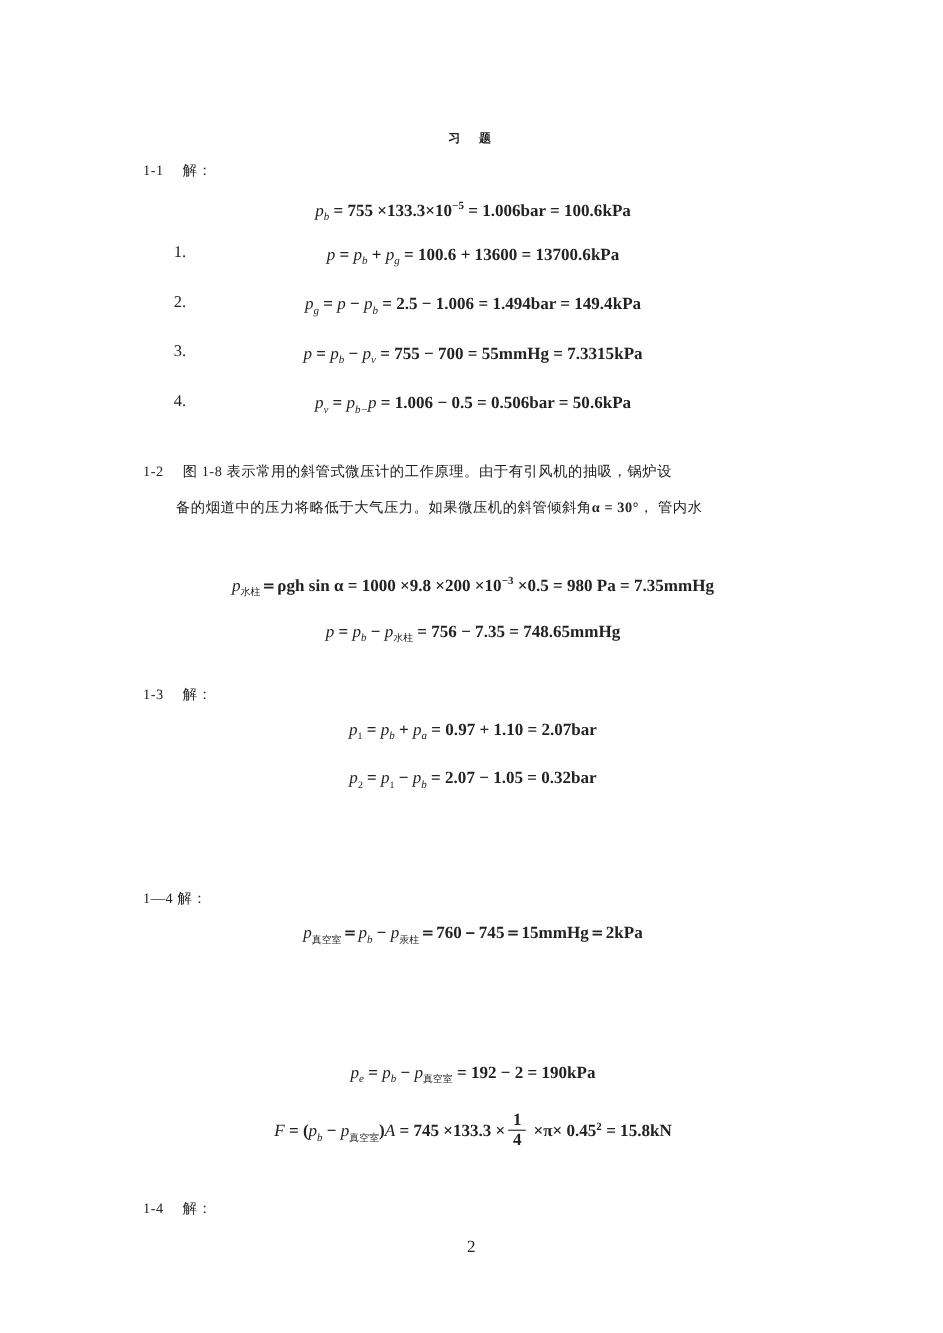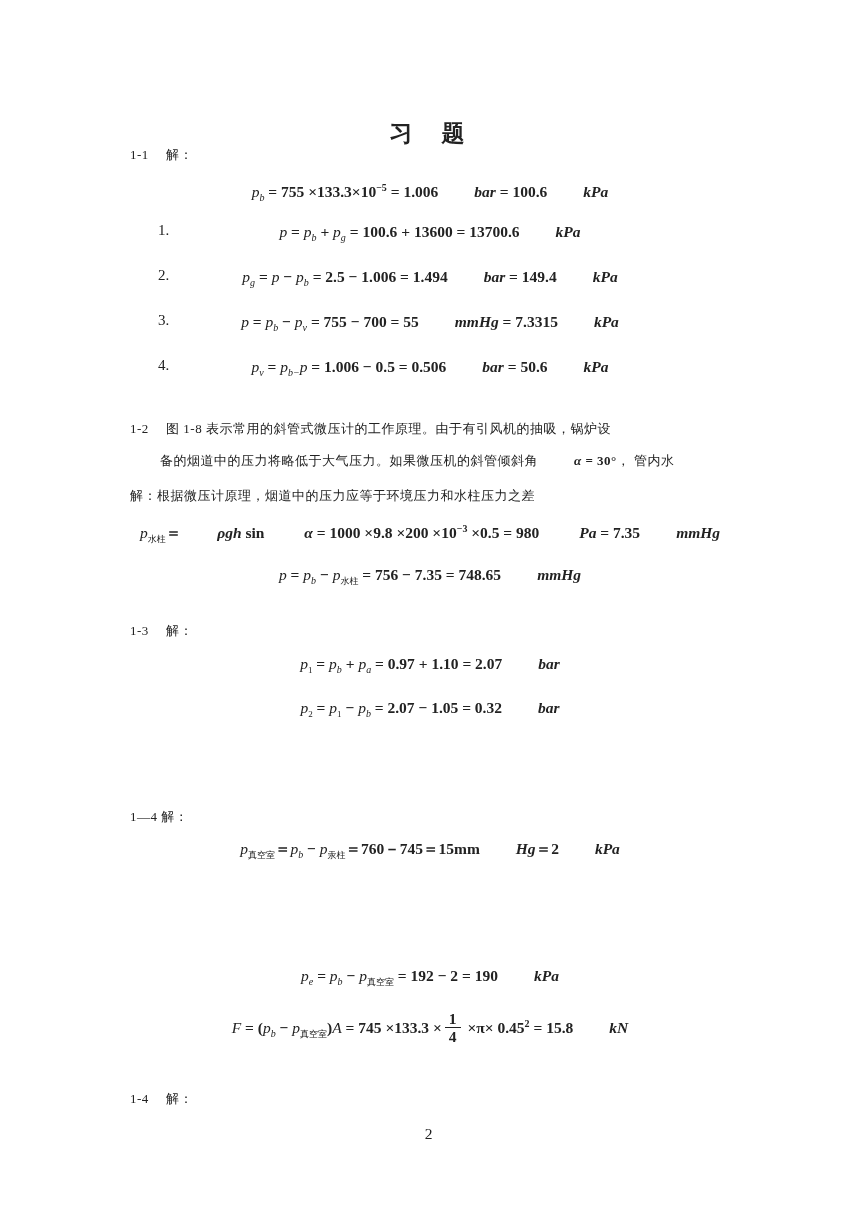--- a/index.html
+++ b/index.html
@@ -6,30 +6,30 @@
   body{
     width:857px;height:1212px;background:#ffffff;position:relative;
     font-family:"Liberation Serif","DejaVu Serif",serif;
     color:#222222;overflow:hidden;
   }
   .page{position:absolute;inset:0;background:#ffffff;}
   .line{position:absolute;font-size:15.5px;line-height:20px;white-space:nowrap;}
   .cn{font-size:13px;letter-spacing:0.5px;}
   .title-line{
     position:absolute;left:0;width:857px;text-align:center;
-    font-size:23px;font-weight:700;letter-spacing:3px;white-space:nowrap;
+    font-size:11px;font-weight:700;letter-spacing:3px;white-space:nowrap;
   }
   .fcenter{left:130px;width:600px;text-align:center;}
   .full-center{left:0;width:857px;text-align:center;}
   .item-no{position:absolute;left:158px;font-size:15px;}
   
   .seg-r{font-weight:400;}
   .seg-i{font-style:italic;}
   .seg-b{font-weight:700;}
-  .seg-bi{font-weight:700;font-style:italic;margin-left:36px;}
+  .seg-bi{font-weight:700;}
   .seg-isub{font-style:italic;font-size:10px;vertical-align:-4px;letter-spacing:0;}
   .seg-rsub{font-size:9px;vertical-align:-4px;letter-spacing:0;}
   .seg-bsup{font-weight:700;font-size:10px;vertical-align:6px;}
   .frac{
     display:inline-flex;flex-direction:column;align-items:center;
     vertical-align:middle;font-weight:700;line-height:1.1;margin:0 3px;
     position:relative;top:-2px;
   }
   .frac .num{border-bottom:1.6px solid #222;padding:0 4px;}
   .frac .den{padding:0 4px;}
@@ -51,21 +51,20 @@
   <div class="line fcenter" style="top:267px"><span class="seg-i">p</span><span class="seg-isub">g</span><span class="seg-b"> = </span><span class="seg-i">p</span><span class="seg-b"> − </span><span class="seg-i">p</span><span class="seg-isub">b</span><span class="seg-b"> = 2.5 − 1.006 = 1.494</span><span class="seg-bi">bar</span><span class="seg-b"> = 149.4</span><span class="seg-bi">kPa</span></div>
 
   <span class="item-no" style="top:312px">3.</span>
   <div class="line fcenter" style="top:312px"><span class="seg-i">p</span><span class="seg-b"> = </span><span class="seg-i">p</span><span class="seg-isub">b</span><span class="seg-b"> − </span><span class="seg-i">p</span><span class="seg-isub">v</span><span class="seg-b"> = 755 − 700 = 55</span><span class="seg-bi">mmHg</span><span class="seg-b"> = 7.3315</span><span class="seg-bi">kPa</span></div>
 
   <span class="item-no" style="top:357px">4.</span>
   <div class="line fcenter" style="top:357px"><span class="seg-i">p</span><span class="seg-isub">v</span><span class="seg-b"> = </span><span class="seg-i">p</span><span class="seg-isub">b−</span><span class="seg-i">p</span><span class="seg-b"> = 1.006 − 0.5 = 0.506</span><span class="seg-bi">bar</span><span class="seg-b"> = 50.6</span><span class="seg-bi">kPa</span></div>
 
   <div class="line cn" style="top:419px;left:130px">1-2　 图 1-8 表示常用的斜管式微压计的工作原理。由于有引风机的抽吸，锅炉设</div>
   <div class="line cn" style="top:451px;left:160px"><span class="seg-r">备的烟道中的压力将略低于大气压力。如果微压机的斜管倾斜角</span><span class="seg-bi">α</span><span class="seg-b"> = 30°</span><span class="seg-r">，  管内水</span></div>
-  <div class="line cn" style="top:486px;left:130px">解：根据微压计原理，烟道中的压力应等于环境压力和水柱压力之差</div>
   <div class="line fcenter" style="top:519px"><span class="seg-i">p</span><span class="seg-rsub">水柱</span><span class="seg-b">＝</span><span class="seg-bi">ρgh</span><span class="seg-b"> sin </span><span class="seg-bi">α</span><span class="seg-b"> = 1000 ×9.8 ×200 ×10</span><span class="seg-bsup">−3</span><span class="seg-b"> ×0.5 = 980 </span><span class="seg-bi">Pa</span><span class="seg-b"> = 7.35</span><span class="seg-bi">mmHg</span></div>
   <div class="line fcenter" style="top:565px"><span class="seg-i">p</span><span class="seg-b"> = </span><span class="seg-i">p</span><span class="seg-isub">b</span><span class="seg-b"> − </span><span class="seg-i">p</span><span class="seg-rsub">水柱</span><span class="seg-b"> = 756 − 7.35 = 748.65</span><span class="seg-bi">mmHg</span></div>
 
   <div class="line cn" style="top:621px;left:130px">1-3　 解：</div>
   <div class="line fcenter" style="top:654px"><span class="seg-i">p</span><span class="seg-rsub">1</span><span class="seg-b"> = </span><span class="seg-i">p</span><span class="seg-isub">b</span><span class="seg-b"> + </span><span class="seg-i">p</span><span class="seg-isub">a</span><span class="seg-b"> = 0.97 + 1.10 = 2.07</span><span class="seg-bi">bar</span></div>
   <div class="line fcenter" style="top:698px"><span class="seg-i">p</span><span class="seg-rsub">2</span><span class="seg-b"> = </span><span class="seg-i">p</span><span class="seg-rsub">1</span><span class="seg-b"> − </span><span class="seg-i">p</span><span class="seg-isub">b</span><span class="seg-b"> = 2.07 − 1.05 = 0.32</span><span class="seg-bi">bar</span></div>
 
   <div class="line cn" style="top:807px;left:130px">1—4 解：</div>
   <div class="line fcenter" style="top:839px"><span class="seg-i">p</span><span class="seg-rsub">真空室</span><span class="seg-b">＝</span><span class="seg-i">p</span><span class="seg-isub">b</span><span class="seg-b"> − </span><span class="seg-i">p</span><span class="seg-rsub">汞柱</span><span class="seg-b">＝760－745＝15mm</span><span class="seg-bi">Hg</span><span class="seg-b">＝2</span><span class="seg-bi">kPa</span></div>
   <div class="line fcenter" style="top:966px"><span class="seg-i">p</span><span class="seg-isub">e</span><span class="seg-b"> = </span><span class="seg-i">p</span><span class="seg-isub">b</span><span class="seg-b"> − </span><span class="seg-i">p</span><span class="seg-rsub">真空室</span><span class="seg-b"> = 192 − 2 = 190</span><span class="seg-bi">kPa</span></div>

